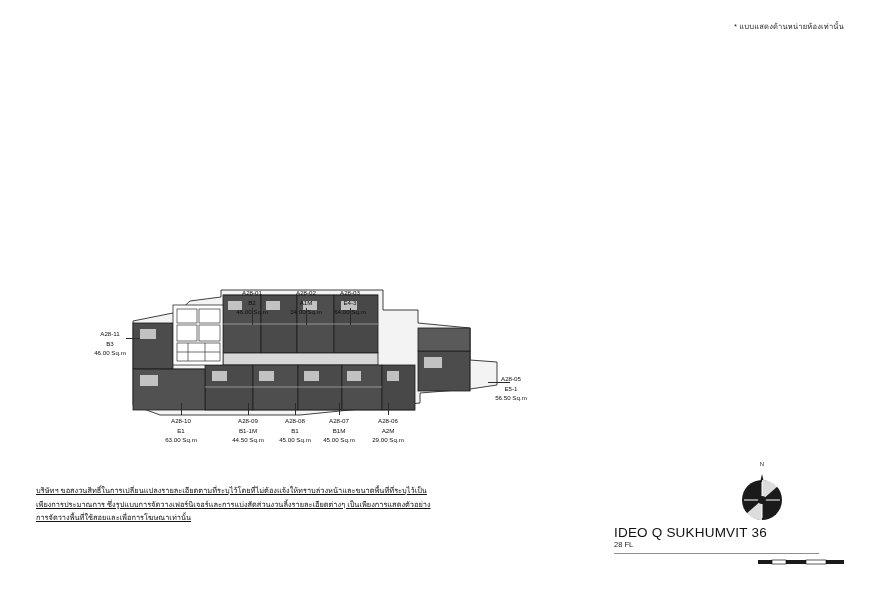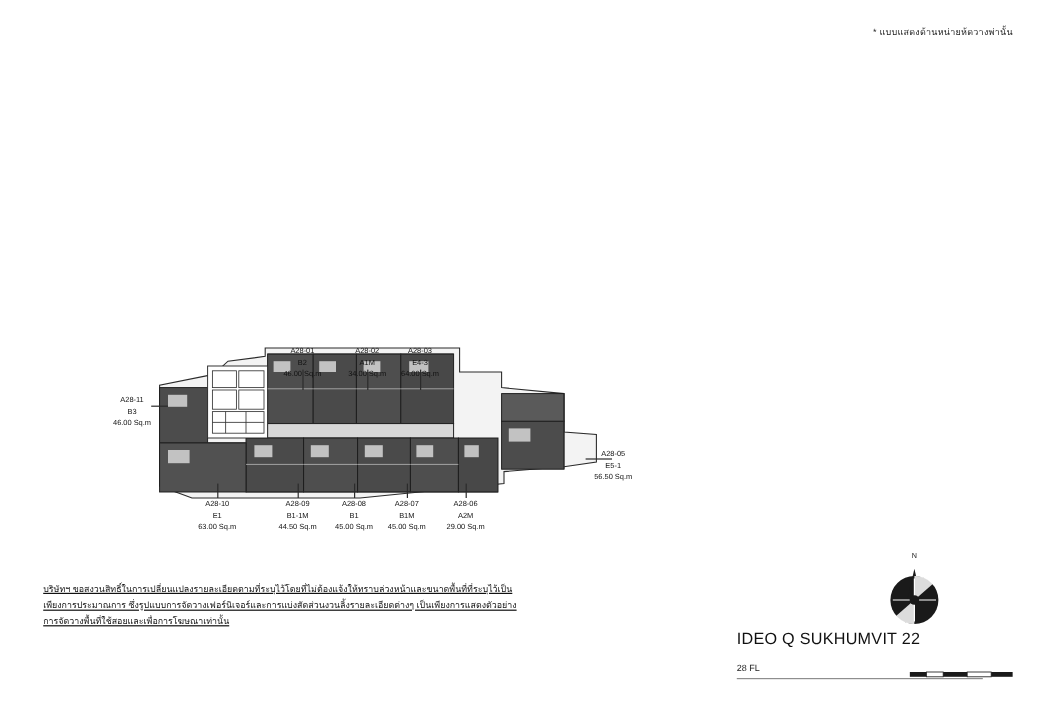--- a/index.html
+++ b/index.html
@@ -86,21 +86,21 @@
     top: 525px;
     width: 230px;
     text-align: left;
   }
   .project-title {
     font-size: 13.5px;
     letter-spacing: .2px;
     color: #111;
   }
   .project-floor {
-    margin-top: 12px;
+    margin-top: 0;
     font-size: 7.5px;
     color: #222;
   }
   .project-rule {
     margin-top: 4px;
     width: 205px;
     height: 1px;
     background: #8e8e8e;
   }
 
@@ -128,21 +128,21 @@
     top: 556px;
     width: 86px;
     height: 14px;
   }
 </style>
 </head>
 <body>
 
 <div class="page">
 
-  <div class="top-note">* แบบแสดงด้านหน่ายห้ดวางพ่านั้น</div>
+  <div class="top-note">* แบบแสดงด้านหน่ายห้องเท่านั้น</div>
 
   <div class="plan-wrap">
     <svg class="plan-svg" width="870" height="185" viewBox="0 0 870 185" xmlns="http://www.w3.org/2000/svg">
 
       <g>
         <path d="M133 77 L133 56 L178 47 L190 36 L221 32 L221 25 L383 25 L383 45 L418 45 L418 58
                  L470 63 L470 95 L497 97 L497 120 L470 124 L420 128 L420 138 L300 150 L160 150 L133 140 Z" fill="#f3f3f3" stroke="#2b2b2b" stroke-width="0.9"></path>
       </g>
 
       <g stroke="#1c1c1c" stroke-width="0.8">
@@ -297,21 +297,21 @@
       <circle cx="28" cy="30" r="20" fill="#1a1a1a"></circle>
       <path d="M28 4 L22 30 L34 30 Z" fill="#1a1a1a"></path>
       <path d="M28 12 L28 48 M10 30 L46 30" stroke="#ffffff" stroke-width="1"></path>
       <path d="M28 30 L44 16 A22 22 0 0 0 28 10 Z" fill="#ffffff" opacity="0.85"></path>
       <path d="M28 30 L12 44 A22 22 0 0 0 28 50 Z" fill="#ffffff" opacity="0.85"></path>
       <circle cx="28" cy="30" r="4" fill="#1a1a1a"></circle>
     </svg>
   </div>
 
   <div class="project">
-    <div class="project-title">IDEO Q SUKHUMVIT 22</div>
+    <div class="project-title">IDEO Q SUKHUMVIT 36</div>
     <div class="project-floor">28 FL</div>
     <div class="project-rule"></div>
   </div>
 
   <div class="scalebar">
     <svg width="86" height="14" viewBox="0 0 86 14" xmlns="http://www.w3.org/2000/svg">
       <rect x="0" y="4" width="14" height="4" fill="#1a1a1a"></rect>
       <rect x="14" y="4" width="14" height="4" fill="#ffffff" stroke="#1a1a1a" stroke-width="0.7"></rect>
       <rect x="28" y="4" width="20" height="4" fill="#1a1a1a"></rect>
       <rect x="48" y="4" width="20" height="4" fill="#ffffff" stroke="#1a1a1a" stroke-width="0.7"></rect>

